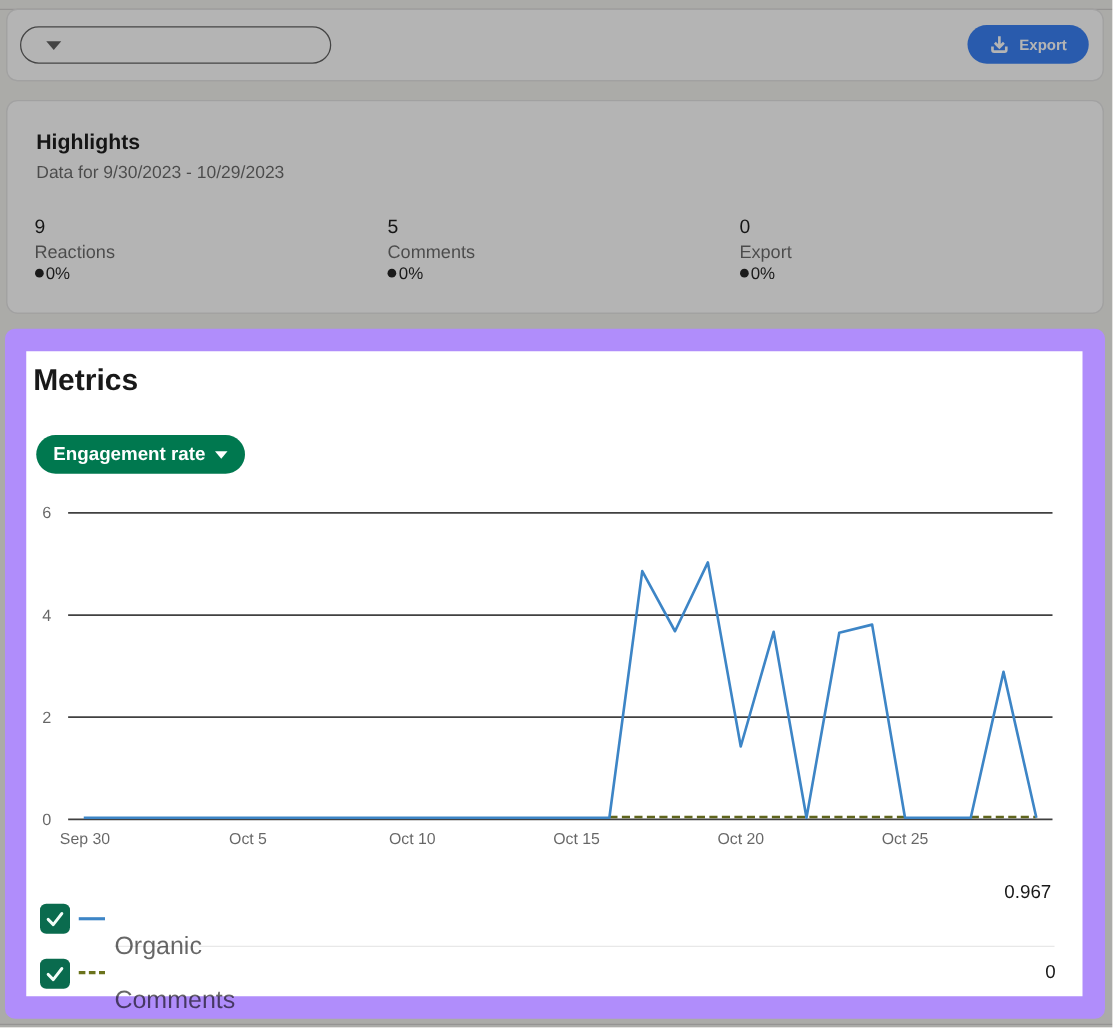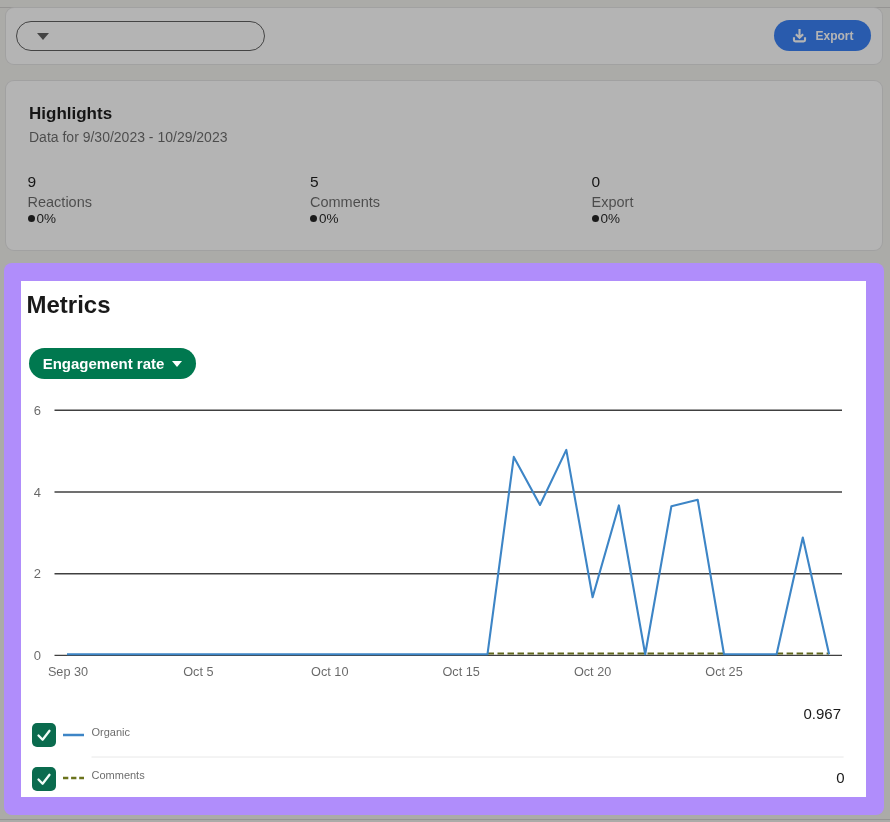--- a/index.html
+++ b/index.html
@@ -26,21 +26,21 @@
 
   .overlay { left:0; top:0; width:890px; height:822px; background:rgba(0,0,0,0.295); z-index:5; }
 
   .purple { left:4px; top:263px; width:880px; height:552px; background:#b08dfb; border-radius:8px; z-index:6; }
   .mcard { left:21px; top:281px; width:845px; height:516px; background:#ffffff; z-index:7; }
   .mtitle { left:26.5px; top:291px; font-size:24px; font-weight:700; color:rgba(0,0,0,0.9); z-index:8; }
   .greenbtn { left:29px; top:348px; width:167px; height:31px; background:#00784f; border-radius:16px; display:flex; align-items:center; justify-content:center; padding:0 13px; color:#ffffff; font-size:15px; font-weight:700; z-index:8; }
   .gcaret { display:inline-block; width:0; height:0; border-left:5px solid transparent; border-right:5px solid transparent; border-top:6px solid #fff; margin-left:8px; }
 
   .chartsvg { left:0; top:0; z-index:8; }
-  .legend-label { font-size:11px; color:rgba(0,0,0,0.6); z-index:8; }
+  .legend-label { font-size:20px; color:rgba(0,0,0,0.6); z-index:8;margin-top:20px; }
   .legend-val { font-size:15px; color:rgba(0,0,0,0.9); z-index:8; }
   .checkbox { width:23.5px; height:23.5px; background:#0a6b4e; border-radius:5px; display:flex; align-items:center; justify-content:center; z-index:8; }
 </style>
 </head>
 <body>
   <div class="abs topline"></div>
   <div class="abs card topcard"></div>
   <div class="abs datepill">
     <span class="caret"></span>
   </div>

